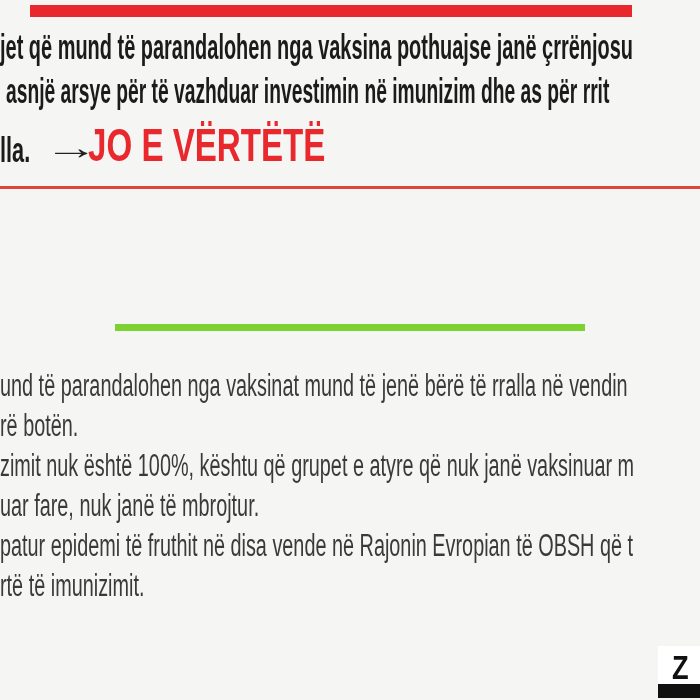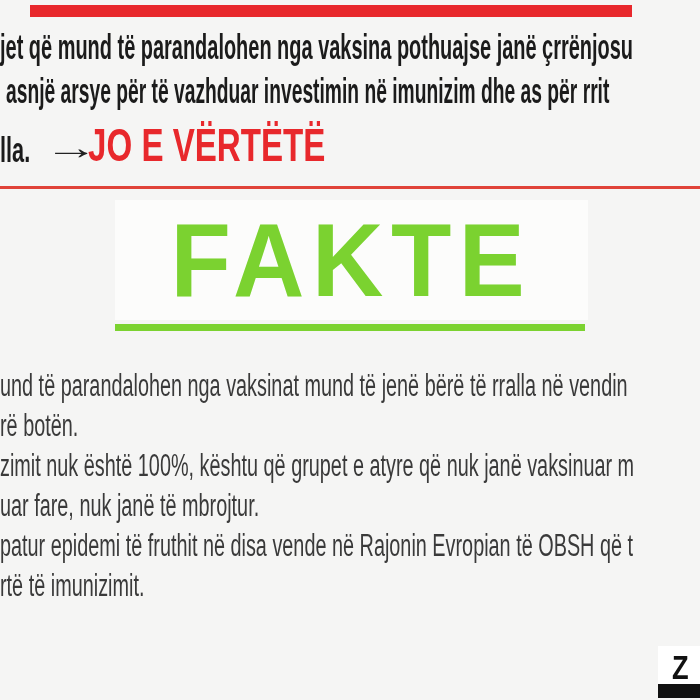--- a/index.html
+++ b/index.html
@@ -78,23 +78,20 @@
 
   <div id="myth-line-1" class="line myth">jet që mund të parandalohen nga vaksina pothuajse janë çrrënjosu</div>
   <div id="myth-line-2" class="line myth">asnjë arsye për të vazhduar investimin në imunizim dhe as për rrit</div>
 
   <div id="myth-fragment" class="line">lla.</div>
   <div id="arrow-glyph" class="line">→</div>
   <div id="verdict-label" class="line">JO E VËRTËTË</div>
 
   <div id="divider-line" class="abs"></div>
 
-  <div id="fakte-box" class="abs">
-    <div id="fakte-title">FAKTE</div>
-  </div>
   <div id="fakte-underline" class="abs"></div>
 
   <div>
     <div id="fact-0" class="fact">und të parandalohen nga vaksinat mund të jenë bërë të rralla në vendin</div>
     <div id="fact-1" class="fact">rë botën.</div>
     <div id="fact-2" class="fact">zimit nuk është 100%, kështu që grupet e atyre që nuk janë vaksinuar m</div>
     <div id="fact-3" class="fact">uar fare, nuk janë të mbrojtur.</div>
     <div id="fact-4" class="fact">patur epidemi të fruthit në disa vende në Rajonin Evropian të OBSH që t</div>
     <div id="fact-5" class="fact">rtë të imunizimit.</div>
   </div>

